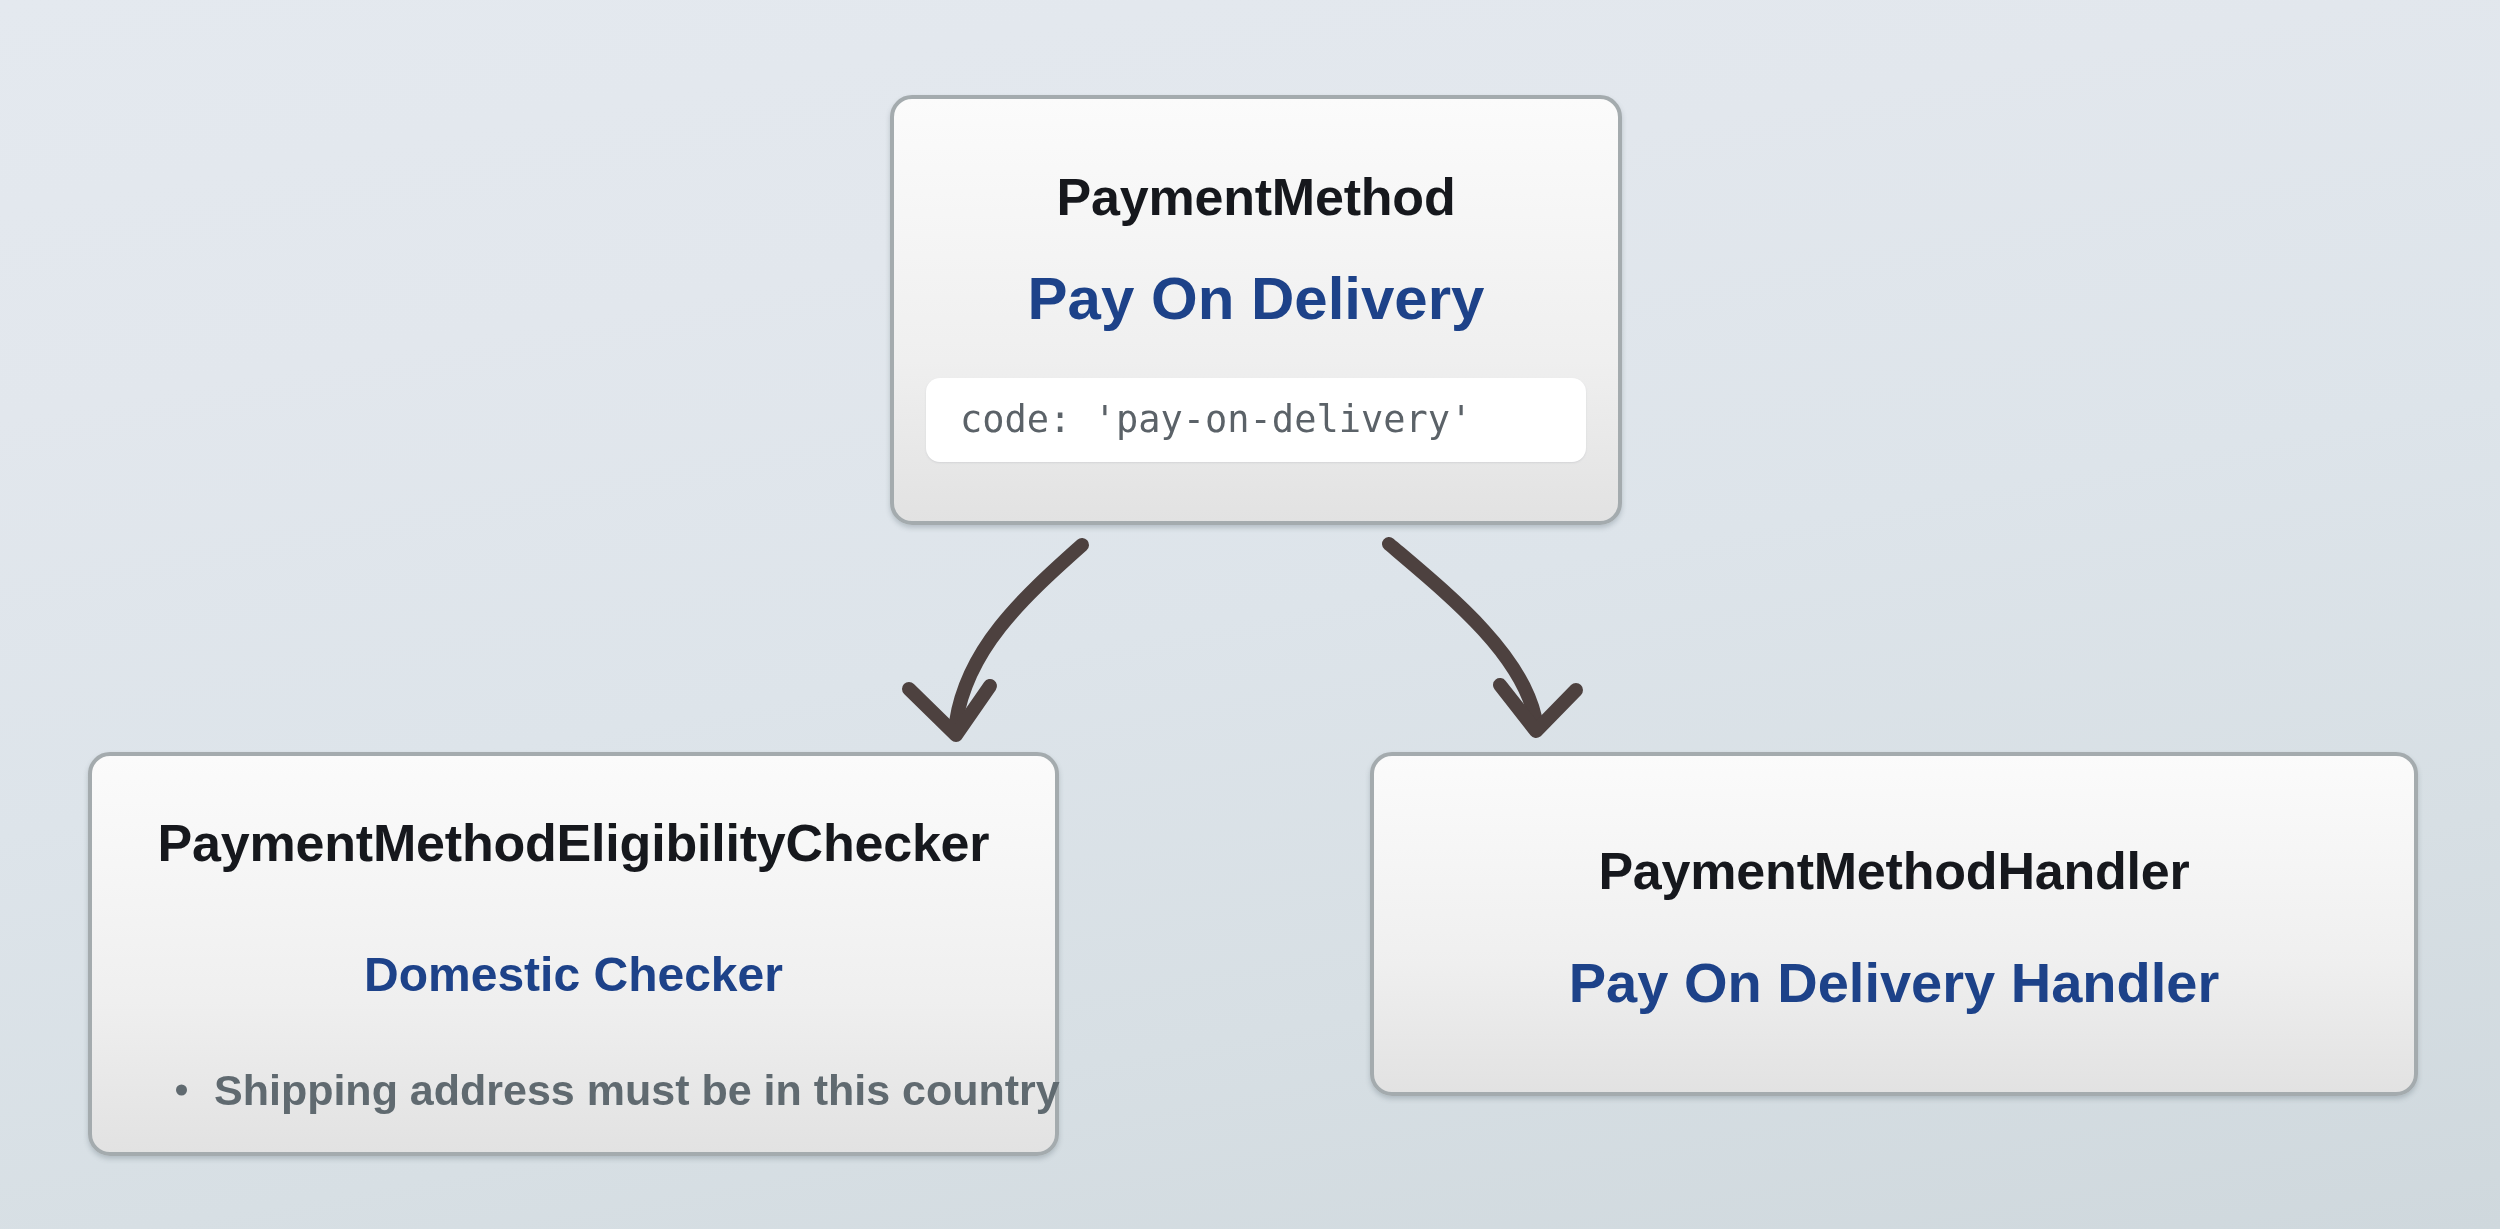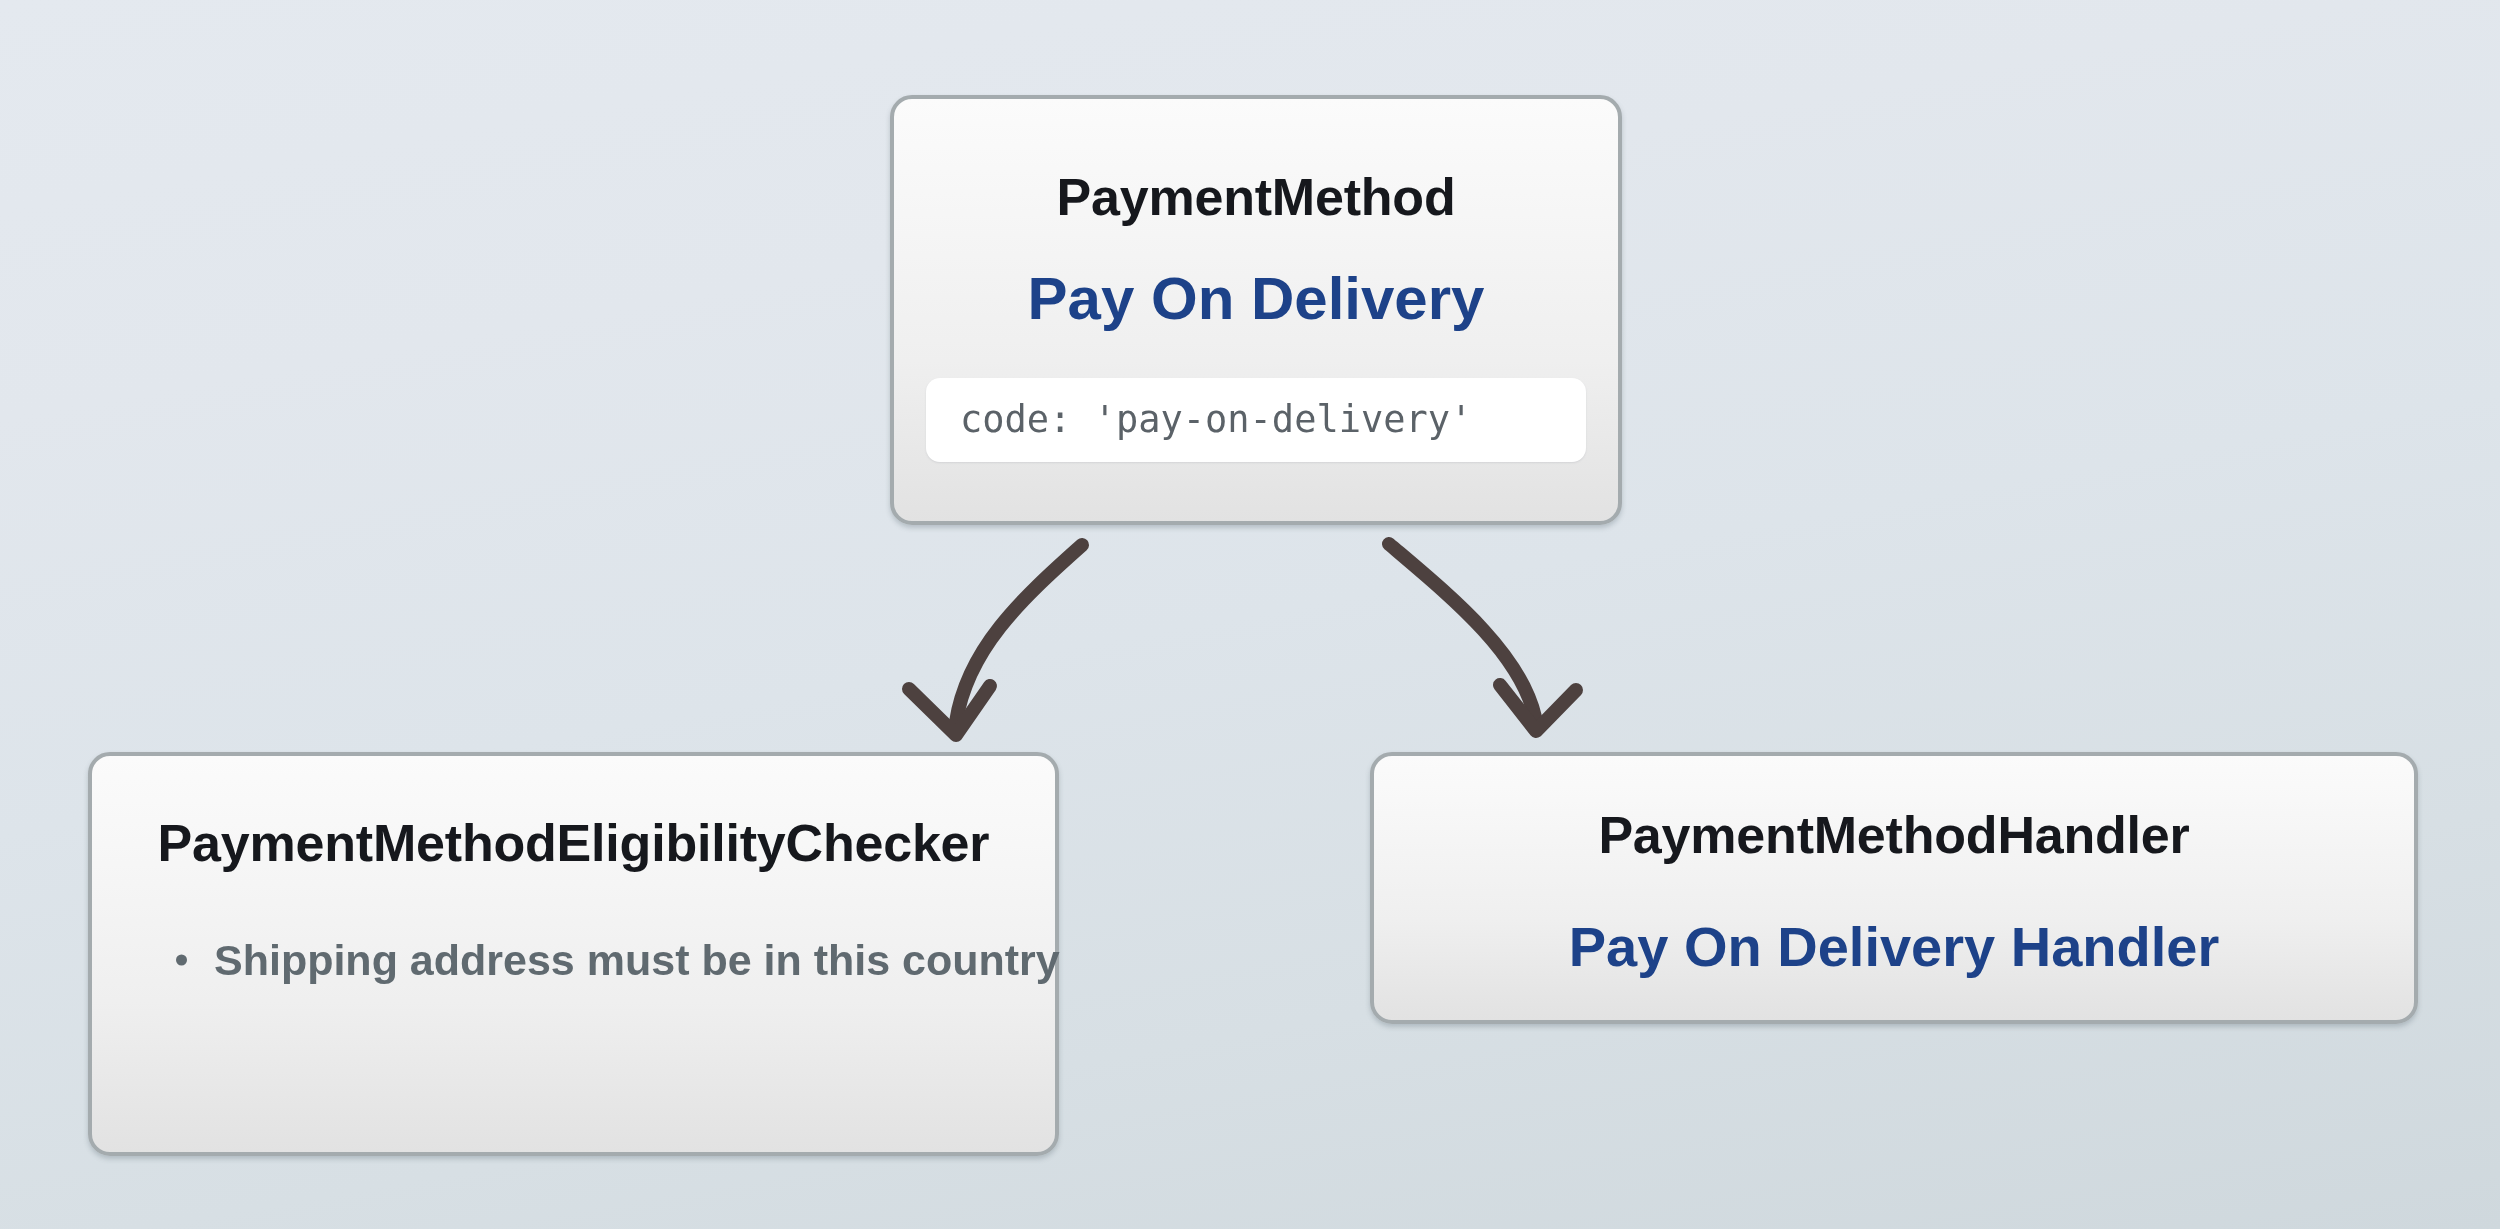--- a/index.html
+++ b/index.html
@@ -150,21 +150,21 @@
     font-size: 43px;
     line-height: 44px;
     padding-left: 38px;
   }
 
   
   #node-payment-method-handler {
     left: 1370px;
     top: 752px;
     width: 1048px;
-    height: 272px;
+    height: 344px;
   }
   #node-payment-method-handler .node-title {
     font-size: 52px;
     line-height: 58px;
     margin-top: 4px;
   }
   #node-payment-method-handler .node-subtitle {
     font-size: 56px;
     line-height: 54px;
     margin-top: 56px;
@@ -189,20 +189,21 @@
   </svg>
 
   <div class="node" id="node-payment-method">
     <div class="node-title">PaymentMethod</div>
     <div class="node-subtitle">Pay On Delivery</div>
     <div class="node-code">code: 'pay-on-delivery'</div>
   </div>
 
   <div class="node" id="node-eligibility-checker">
     <div class="node-title">PaymentMethodEligibilityChecker</div>
+    <div class="node-subtitle">Domestic Checker</div>
     <ul class="node-bullets">
       <li>
         <span class="bullet-dot"></span>
         <span>Shipping address must be in this country</span>
       </li>
     </ul>
   </div>
 
   <div class="node" id="node-payment-method-handler">
     <div class="node-title">PaymentMethodHandler</div>

